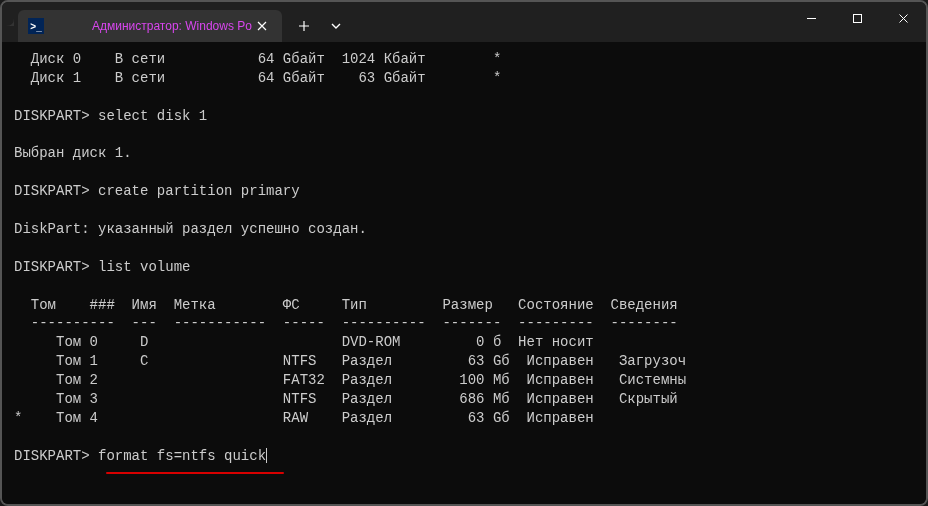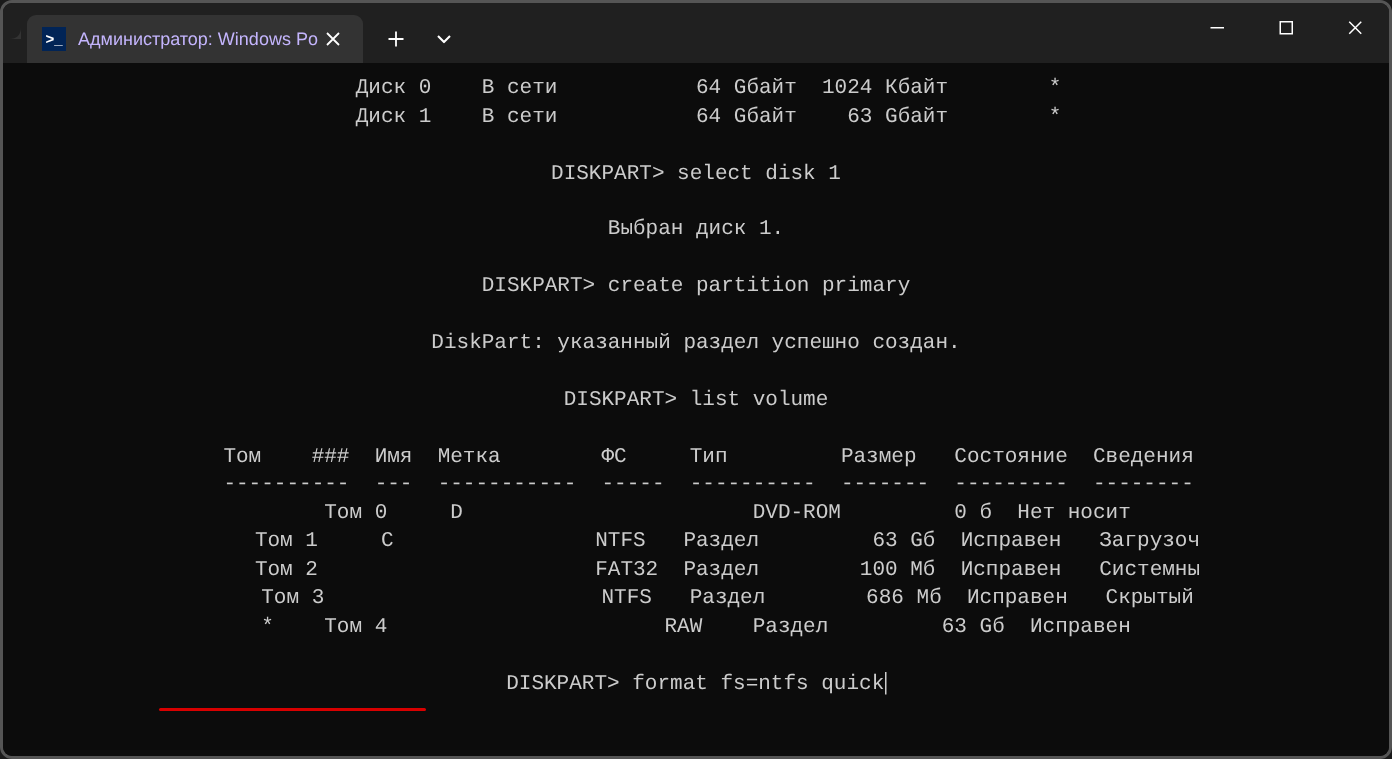--- a/index.html
+++ b/index.html
@@ -48,26 +48,27 @@
       display: flex;
       align-items: center;
       justify-content: center;
       margin-right: 8px;
       font-size: 10px;
       color: white;
       font-weight: bold;
       font-family: 'Segoe UI', sans-serif;
     }
     .tab-title {
-      color: #c4b5fd;
+      color: #d946ef;
       font-family: 'Segoe UI', sans-serif;
       font-size: 12px;
       flex: 1;
       white-space: nowrap;
       overflow: hidden;
+      margin-left: 40px;
     }
     .tab-close {
       color: #ffffff;
       font-size: 14px;
       width: 20px;
       height: 20px;
       display: flex;
       align-items: center;
       justify-content: center;
       cursor: pointer;
@@ -113,21 +114,20 @@
     }
     .terminal {
       background: #0c0c0c;
       height: calc(100% - 40px);
       padding: 8px 12px;
       color: #cccccc;
       line-height: 1.35;
       white-space: pre;
       overflow: hidden;
       position: relative;
-      text-align: center;
     }
     .underline {
       position: absolute;
       height: 2.5px;
       background: #d80000;
       border-radius: 1px;
     }
     .cursor {
       display: inline-block;
       width: 1px;

